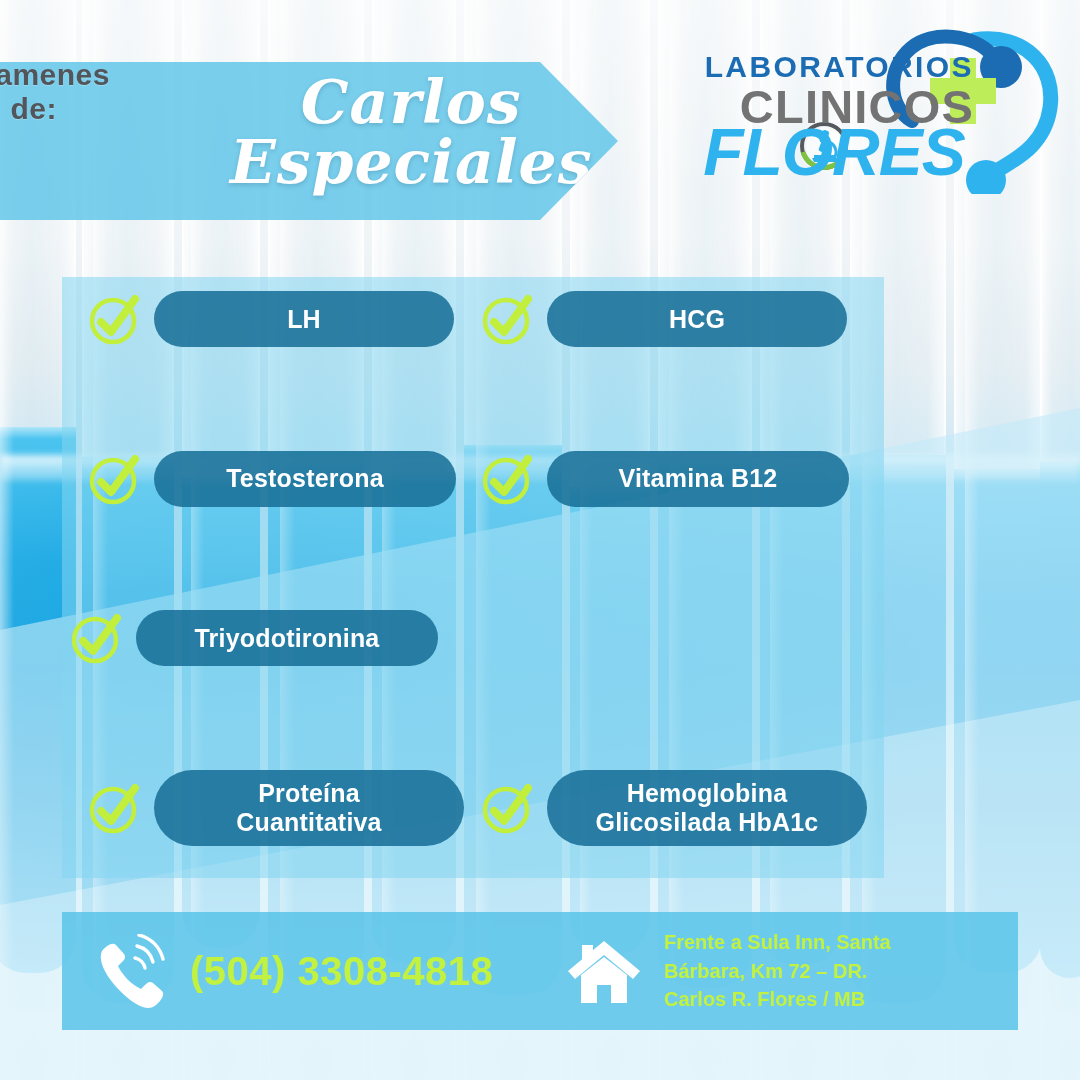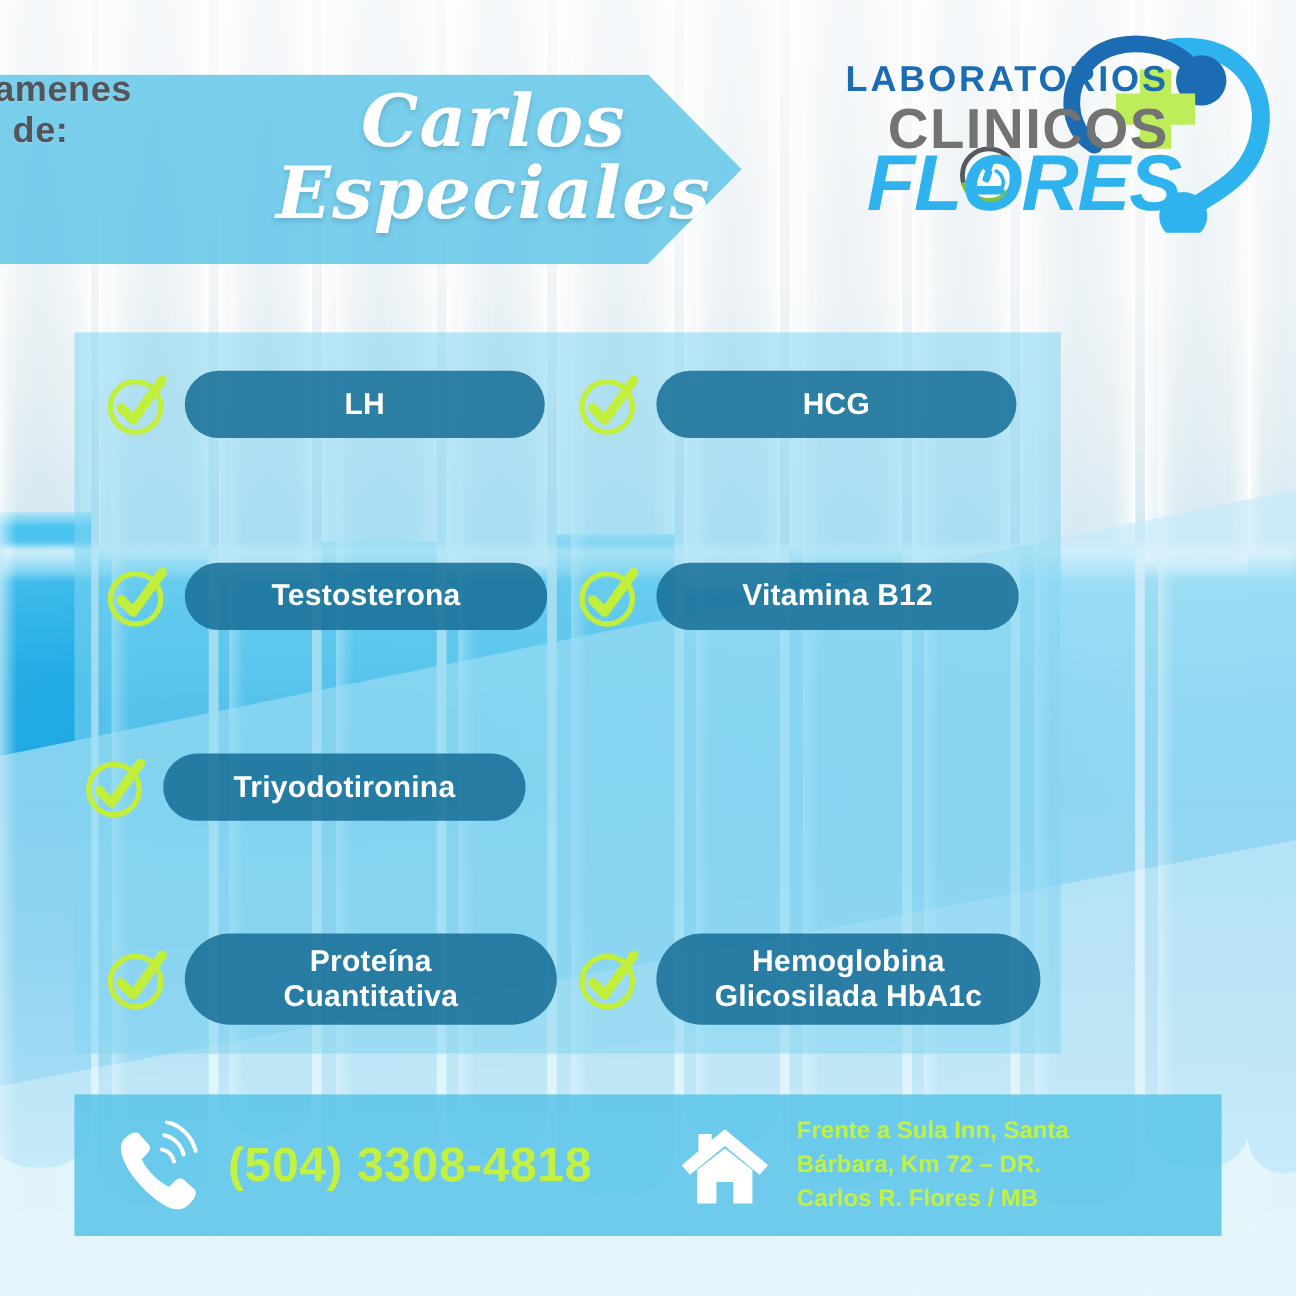--- a/index.html
+++ b/index.html
@@ -71,32 +71,32 @@
     text-align:center;padding-right:70px;margin-top:10px;
     letter-spacing:1px;
     text-shadow:0 2px 4px rgba(60,120,150,.35);
   }
 
   
   .logo{position:absolute;right:16px;top:22px;width:390px;height:172px;}
   .logo-text{position:absolute;left:0;top:30px;width:300px;text-align:right;}
   .logo-l1{color:#1b6cb3;font-size:30px;font-weight:bold;letter-spacing:2.4px;line-height:1;}
   .logo-l2{color:#737373;font-size:47px;font-weight:bold;letter-spacing:1.2px;line-height:1.02;margin-top:1px;}
-  .logo-l3-wrap{position:absolute;left:10px;top:97px;width:300px;display:flex;align-items:center;justify-content:flex-end;}
+  .logo-l3-wrap{position:absolute;left:10px;top:97px;width:300px;display:flex;align-items:center;justify-content:center;}
   .logo-l3{color:#2fb3ef;font-size:66px;font-weight:bold;font-style:italic;letter-spacing:-1px;line-height:1;}
   .logo-svg{position:absolute;left:0;top:0;}
 
   
   .panel{
     position:absolute;left:62px;top:277px;width:822px;height:601px;
     background:rgba(132,213,240,.55);
   }
   .rows{position:absolute;left:62px;top:277px;width:822px;height:601px;
         display:flex;flex-direction:column;justify-content:space-between;padding:14px 0 16px 0;}
-  .row{display:flex;align-items:center;height:92px;}
+  .row{display:flex;align-items:flex-start;height:92px;}
   .cell{display:flex;align-items:center;flex:1 1 50%;}
   .cell.left{padding-left:26px;}
   .cell.right{padding-left:8px;}
 
   .check{width:52px;height:52px;flex:0 0 52px;margin-right:14px;}
 
   .pill{
     background:rgba(22,110,150,.86);
     border-radius:40px;
     color:#ffffff;

